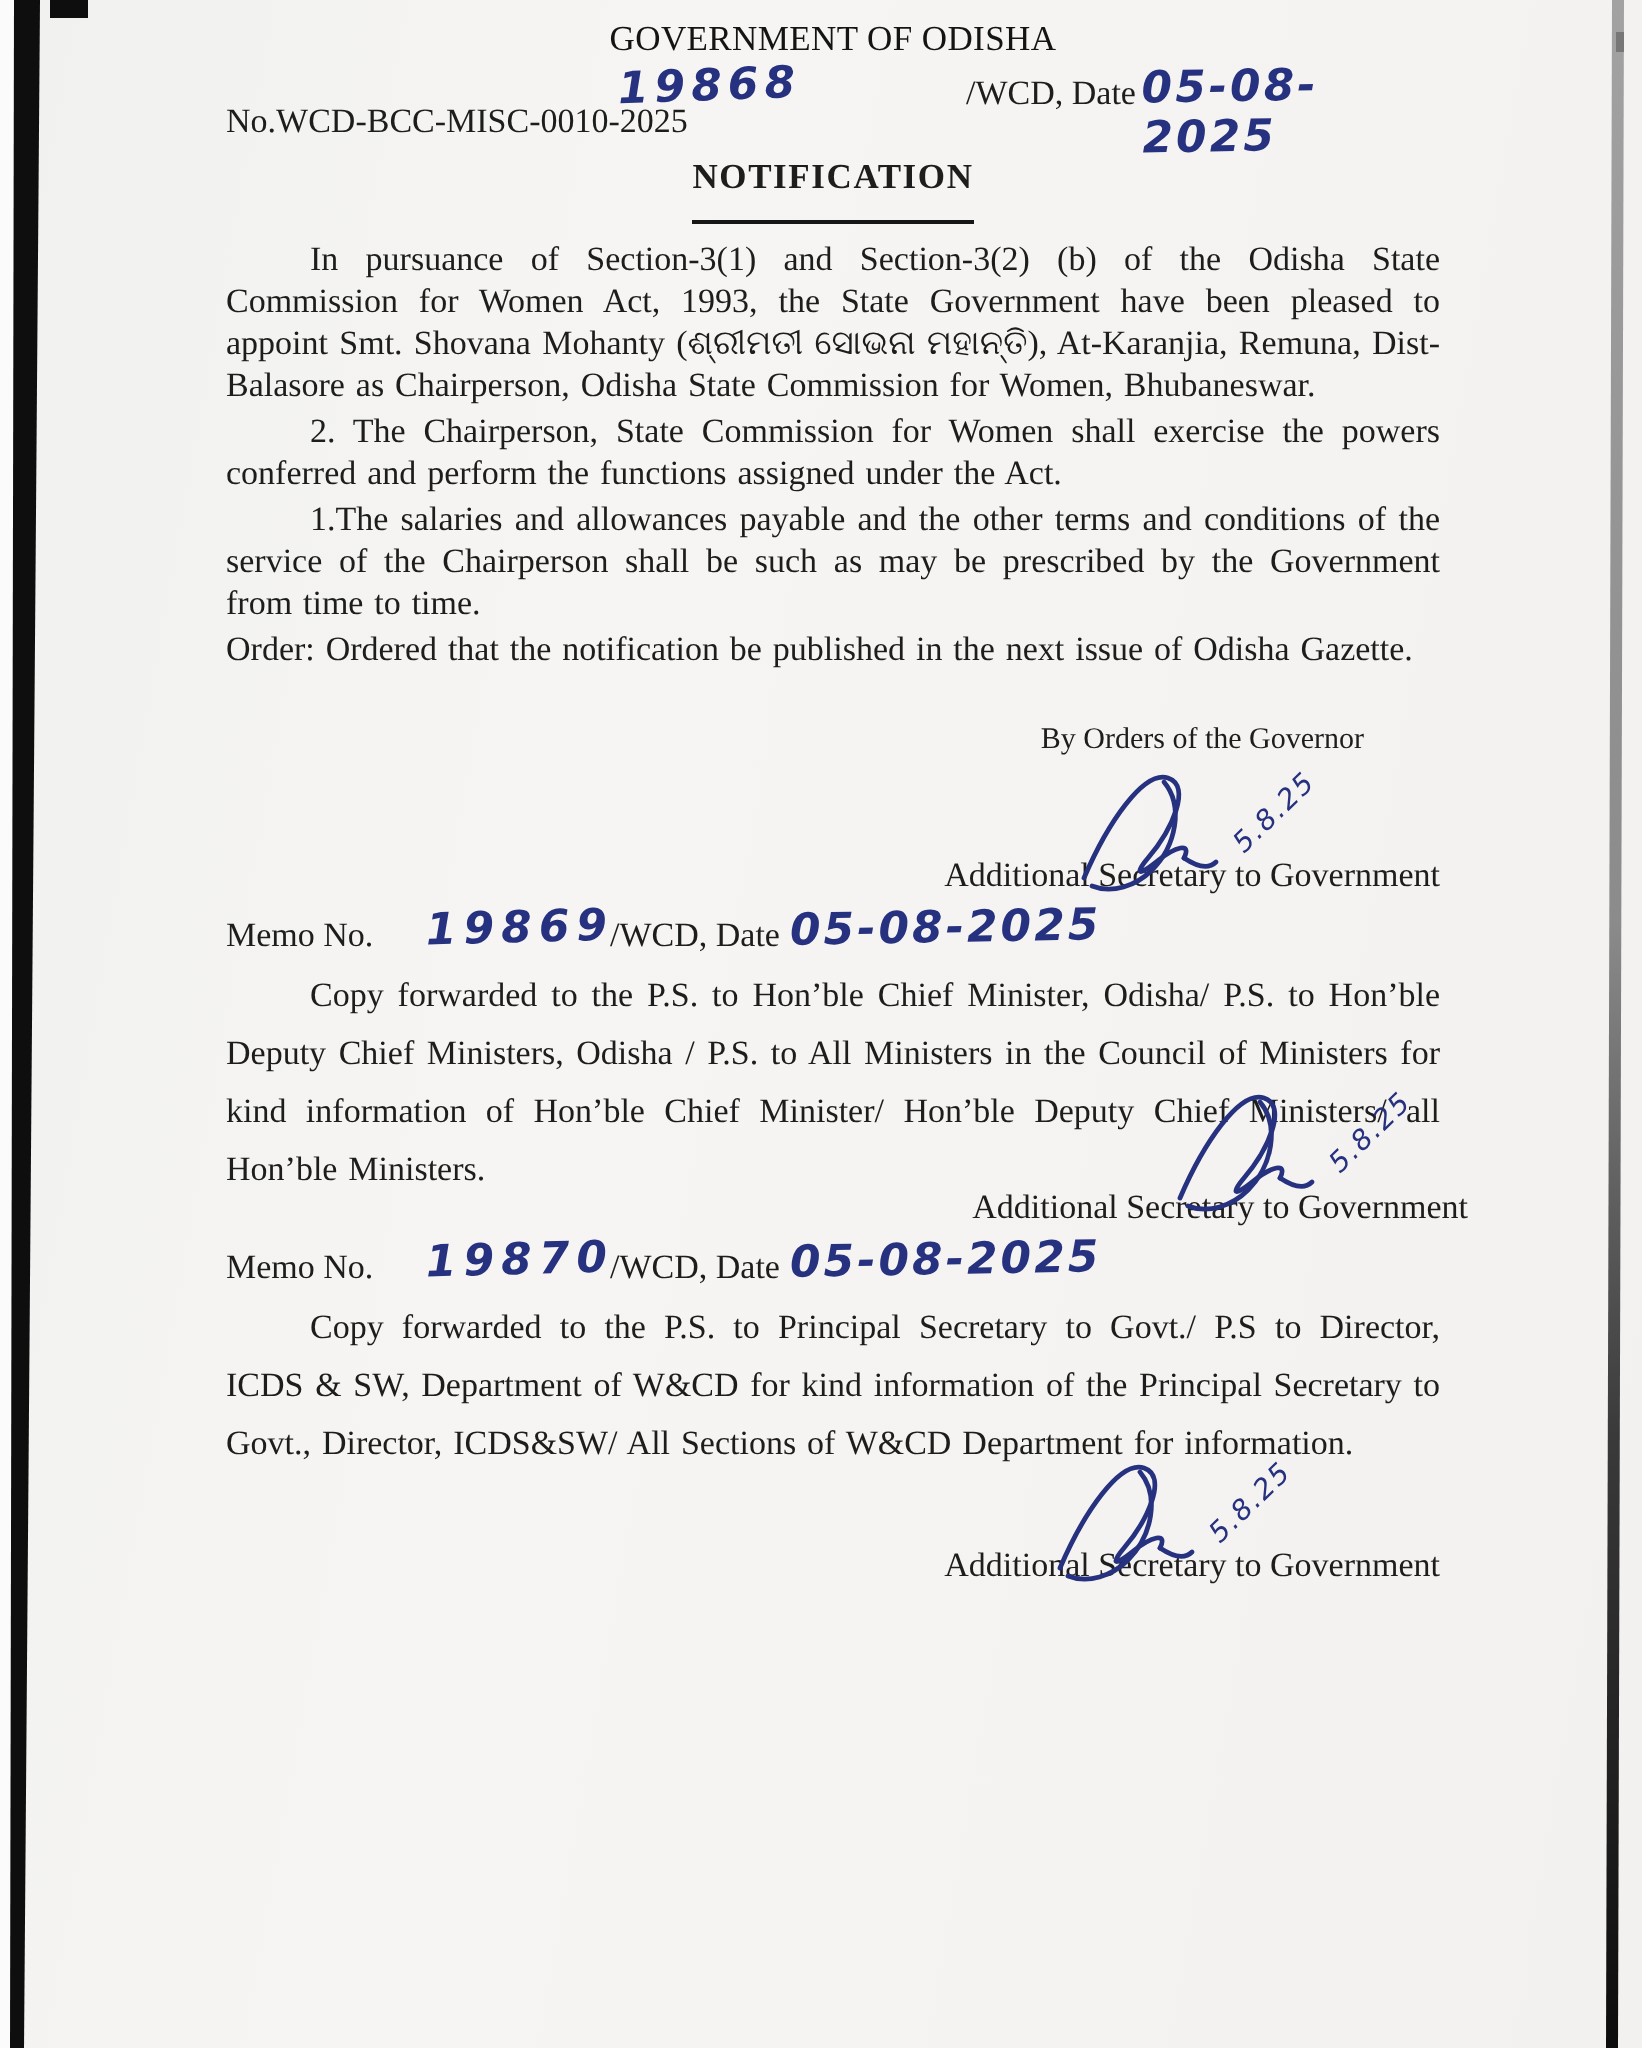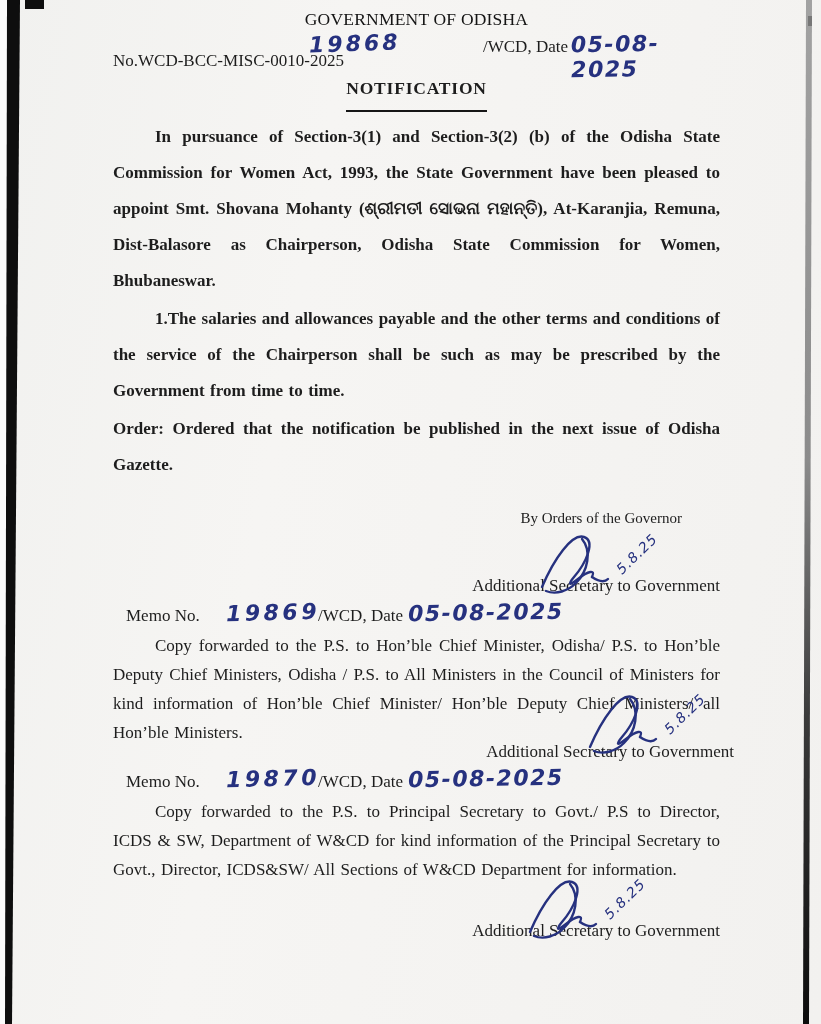--- a/index.html
+++ b/index.html
@@ -28,39 +28,39 @@
     font-style:italic;font-weight:600;
     display:inline-block;
   }
   .ref-num{position:absolute;left:196px;top:-3px;font-size:22px;letter-spacing:3px;transform:rotate(-2deg);}
   .ref-date{position:absolute;left:458px;top:-3px;font-size:22px;letter-spacing:1.5px;transform:rotate(-1deg);}
   .title{
     margin-top:16px;text-align:center;font-weight:bold;font-size:17.5px;
     letter-spacing:.8px;
   }
   .title span{border-bottom:2.2px solid #161616;padding-bottom:12px;}
-  .body{margin-top:20px;font-size:17px;line-height:36px;text-align:justify;word-spacing:1.2px;font-weight:bold;}
+  .body{margin-top:20px;font-size:17px;line-height:21px;text-align:justify;word-spacing:1.2px;}
   .body p{margin:0 0 2px 0;}
   .body p.indent{text-indent:42px;}
   .by-orders{margin-top:24px;text-align:right;padding-right:38px;font-size:15px;line-height:22px;}
   .sig-block{position:relative;text-align:right;font-size:17px;line-height:22px;}
   .sig-label{display:inline-block;}
   .signature{position:absolute;pointer-events:none;}
   .sig1{padding-top:46px;}
   .sig1 .signature{right:30px;top:-4px;}
   .sig2{margin-top:-6px;}
   .sig2 .signature{right:-18px;top:-56px;}
   .sig2 .sig-label{margin-right:-14px;}
   .sig3{padding-top:36px;}
   .sig3 .signature{right:42px;top:-14px;}
   .sig-date-text{
     fill:#26317f;font-family:"DejaVu Sans",sans-serif;
     font-size:14px;font-style:italic;letter-spacing:1px;
   }
-  .memo-row{position:relative;height:28px;font-size:17px;margin-left:13px;}
+  .memo-row{position:relative;height:28px;font-size:17px;}
   .memo-row1{margin-top:6px;}
   .memo-row2{margin-top:6px;}
   .memo-label{position:absolute;left:0;top:3px;}
   .memo-suffix{position:absolute;left:192px;top:3px;}
   .memo-num{position:absolute;left:100px;top:-3px;font-size:22px;letter-spacing:3.5px;transform:rotate(-1.5deg);}
   .memo-date{position:absolute;left:282px;top:-3px;font-size:22px;letter-spacing:1.5px;transform:rotate(-1deg);}
   .memo-body{font-size:17px;line-height:29px;text-align:justify;word-spacing:1.2px;}
   .memo-body p{margin:0;text-indent:42px;}
 </style>
 </head>
@@ -94,20 +94,21 @@
       <span class="ref-suffix">/WCD, Date</span>
       <span class="hw ref-date">05-08-2025</span>
     </div>
 
     <div class="title">
       <span>NOTIFICATION</span>
     </div>
 
     <div class="body">
       <p class="indent">In pursuance of Section-3(1) and Section-3(2) (b) of the Odisha State Commission for Women Act, 1993, the State Government have been pleased to appoint Smt. Shovana Mohanty (ଶ୍ରୀମତୀ ସୋଭନା ମହାନ୍ତି), At-Karanjia, Remuna, Dist-Balasore as Chairperson, Odisha State Commission for Women, Bhubaneswar.</p>
+      <p class="indent">2. The Chairperson, State Commission for Women shall exercise the powers conferred and perform the functions assigned under the Act.</p>
       <p class="indent">1.The salaries and allowances payable and the other terms and conditions of the service of the Chairperson shall be such as may be prescribed by the Government from time to time.</p>
       <p>Order: Ordered that the notification be published in the next issue of Odisha Gazette.</p>
     </div>
 
     <div class="by-orders">By Orders of the Governor</div>
 
     <div class="sig-block sig1">
       <svg class="signature" width="160" height="78" viewBox="0 0 160 78">
         <g fill="none" stroke="#26317f" stroke-width="2.4" stroke-linecap="round">
           <path d="M12 62 C 24 34, 42 8, 54 12 C 66 16, 56 38, 44 52 C 38 59, 38 62, 48 54 C 58 46, 66 44, 62 52"></path>

